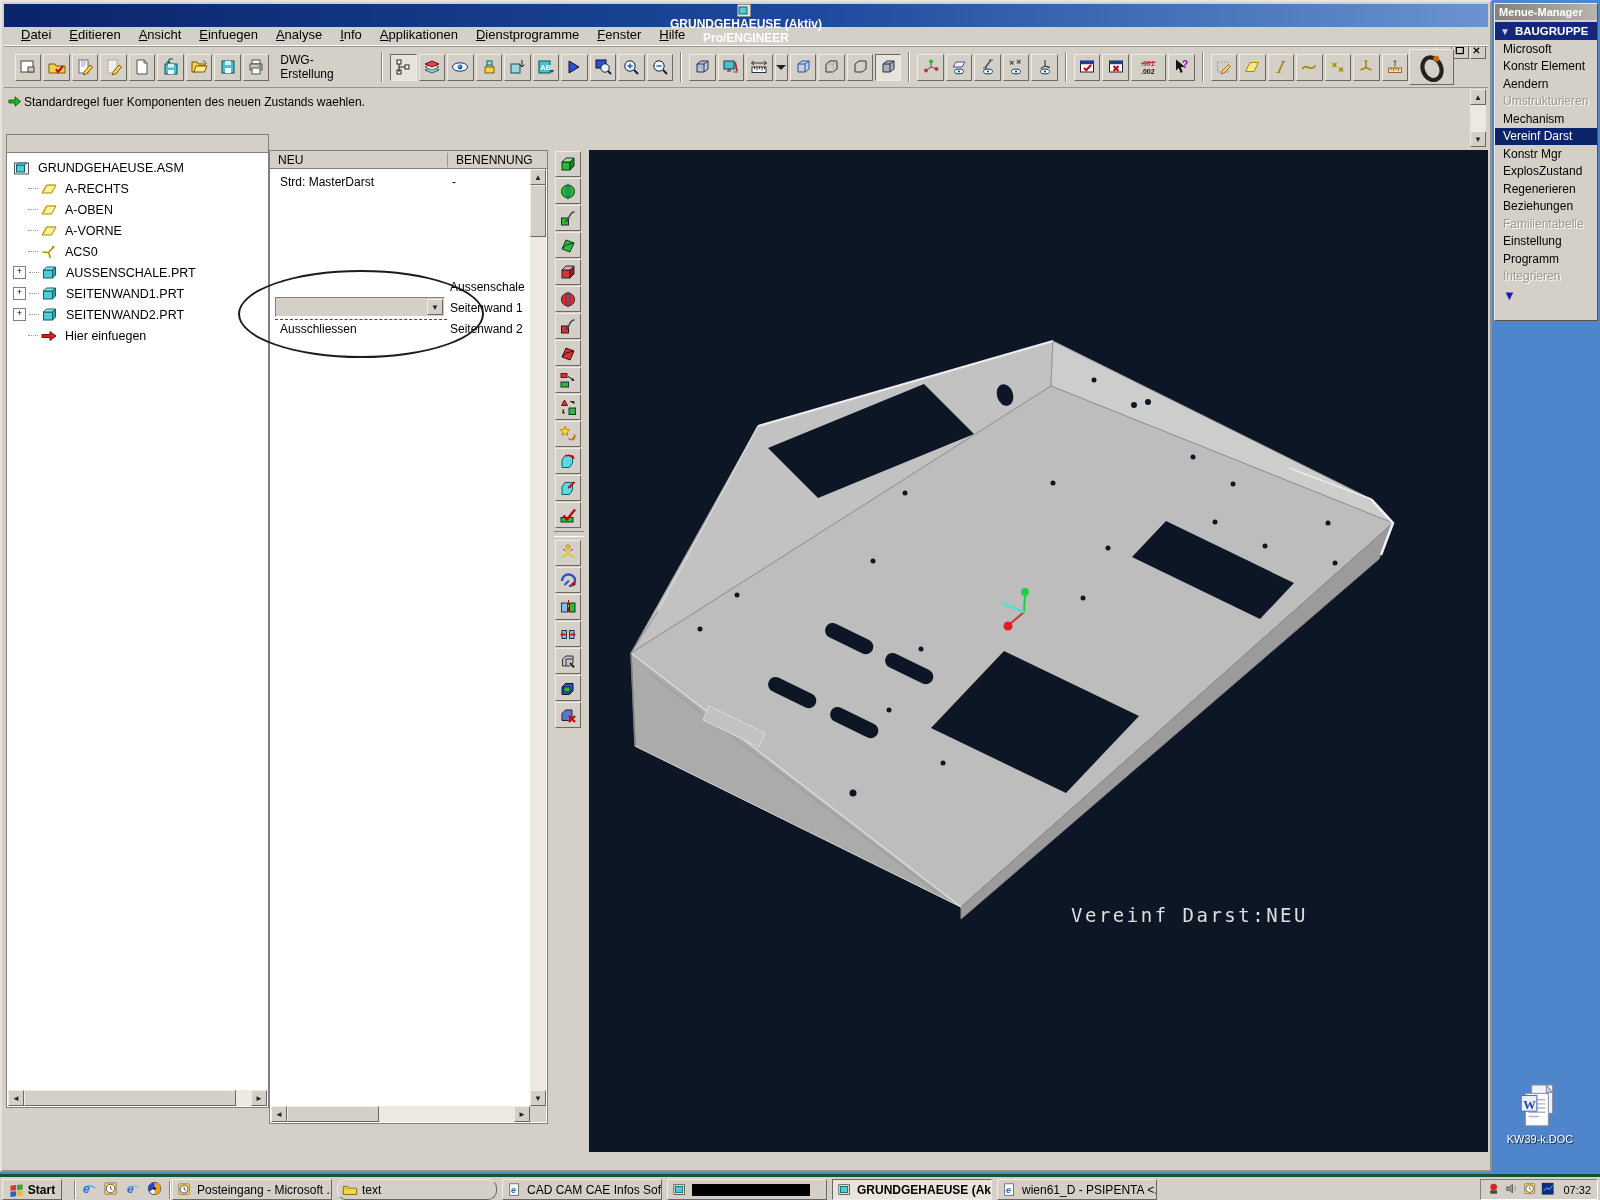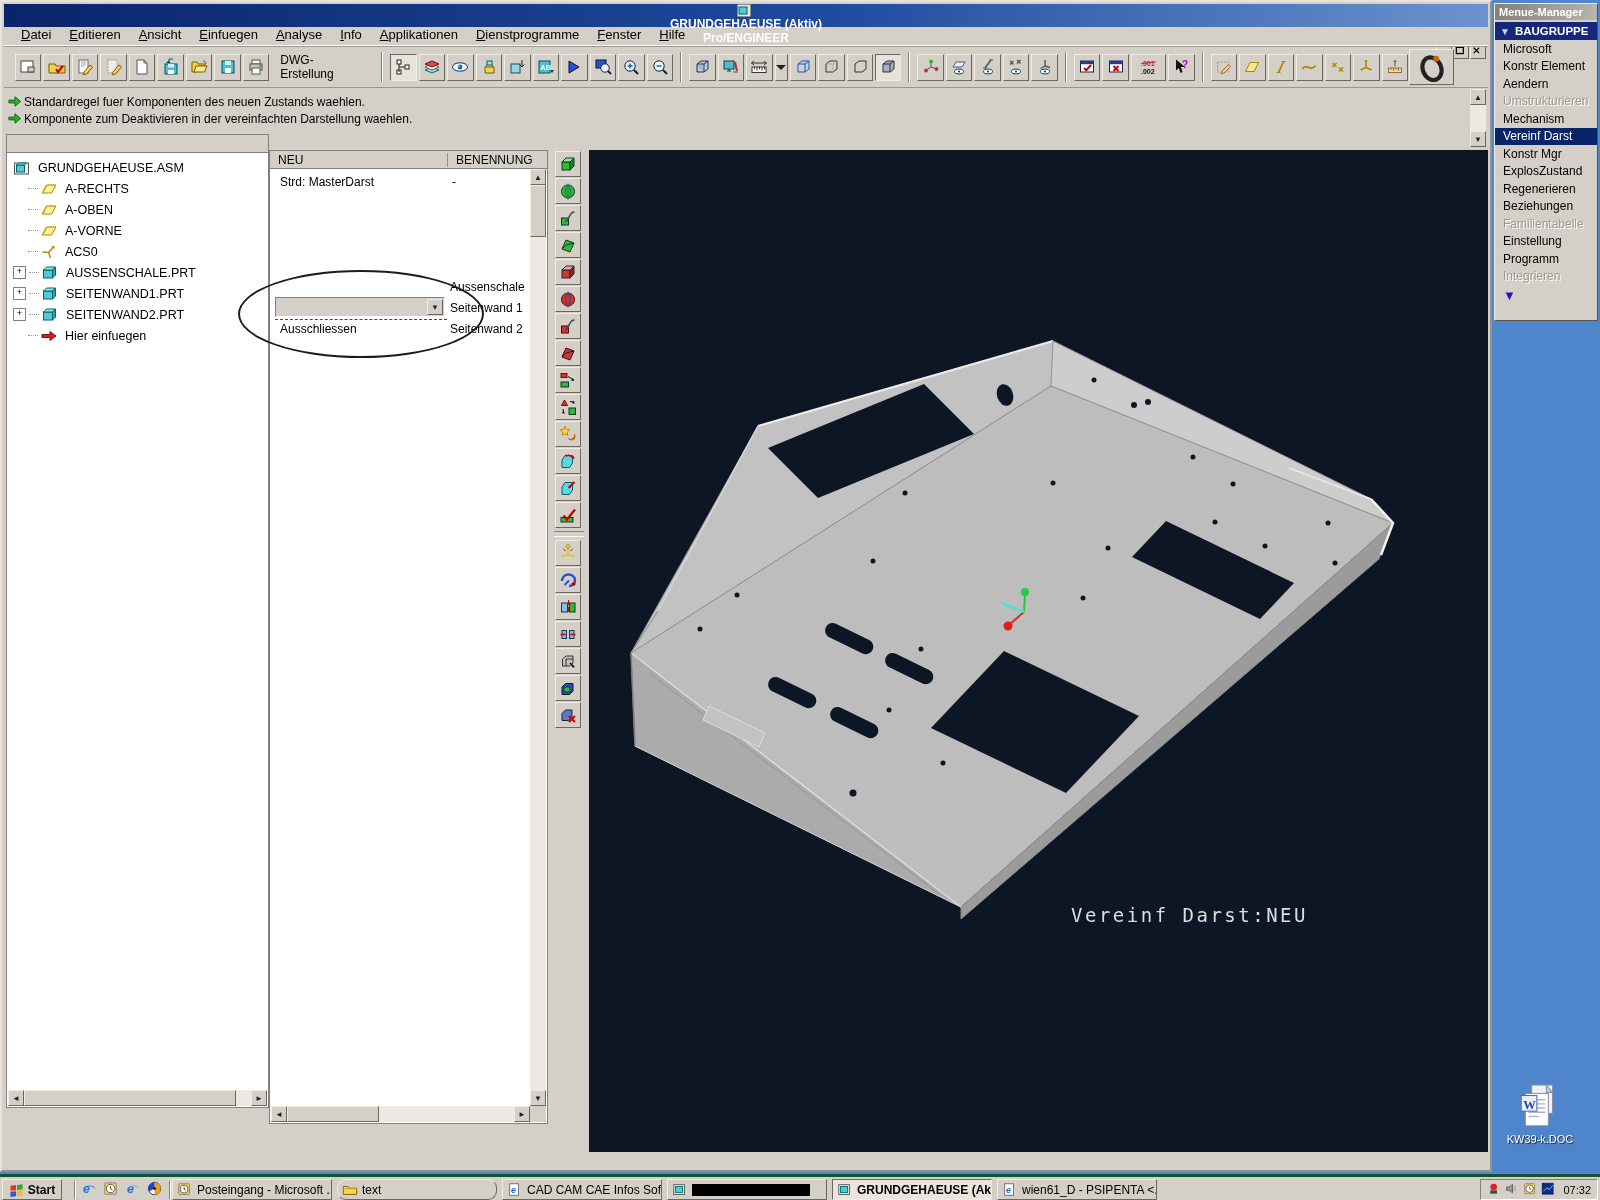--- a/index.html
+++ b/index.html
@@ -544,28 +544,20 @@
 
     <div id="msgarea">
       <div class="msg-row">
         <span class="mic">
             <svg width="14" height="15" viewBox="0 0 15 16">
               <path d="M1 6.5h6.5V3l6 5-6 5V9.5H1z" fill="#27b227" stroke="#0a660a"></path>
             </svg>
           </span>
         <span>Standardregel fuer Komponenten des neuen Zustands waehlen.</span>
       </div>
-      <div class="msg-row">
-        <span class="mic">
-            <svg width="14" height="15" viewBox="0 0 15 16">
-              <path d="M1 6.5h6.5V3l6 5-6 5V9.5H1z" fill="#27b227" stroke="#0a660a"></path>
-            </svg>
-          </span>
-        <span>Komponente zum Deaktivieren in der vereinfachten Darstellung waehlen.</span>
-      </div>
     </div>
     <div id="msg-scroll">
       <div class="btn3d sb-btn" style="top:0;">▲</div>
       <div class="btn3d sb-btn" style="bottom:0;top:auto;">▼</div>
     </div>
 
     <div id="tree-panel">
       <div class="panel-head"></div>
       <div id="tree-body" style="padding-top:4px;">
           <div class="tree-row">

